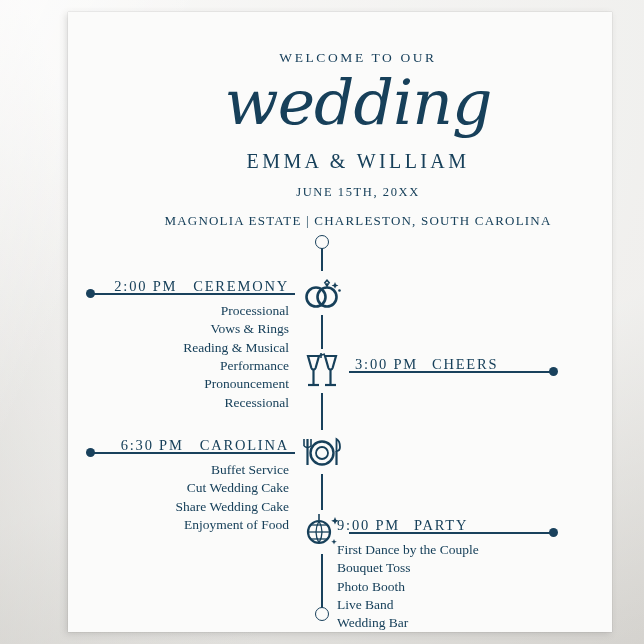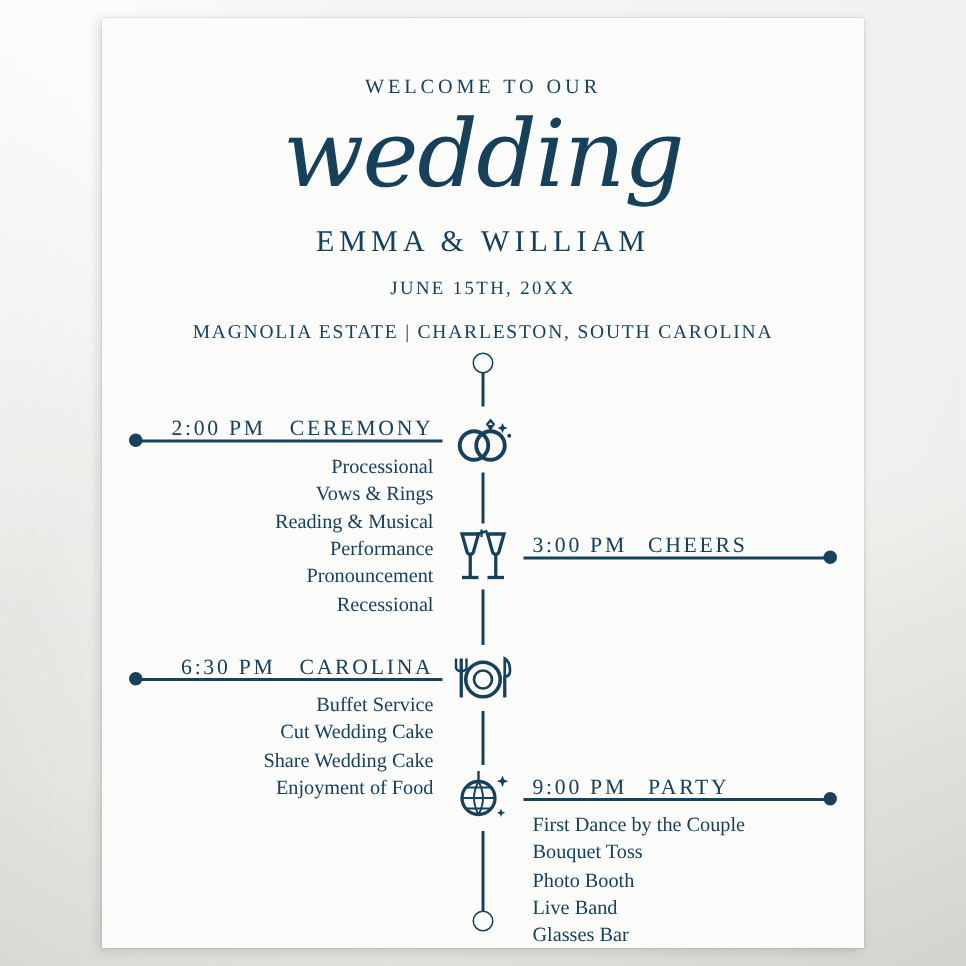--- a/index.html
+++ b/index.html
@@ -32,20 +32,21 @@
     pointer-events: none;
   }
   .card {
     position: absolute;
     left: 68px;
     top: 12px;
     width: 508px;
     height: 620px;
     background: #fbfbfa;
     box-shadow: -2px 2px 7px rgba(70,70,70,0.18), 0 0 1px rgba(0,0,0,0.25);
+    padding-left: 36px;
   }
 
   .hdr {
     text-align: center;
     padding-top: 38px;
   }
   .welcome {
     font-family: "Liberation Serif", serif;
     font-size: 13.5px;
     letter-spacing: 2.6px;
@@ -261,28 +262,28 @@
           <line x1="9.5" y1="27" x2="26.5" y2="27" stroke="#17405a" stroke-width="1.3"></line>
           <path d="M18 9 q-6 11 0 22" fill="none" stroke="#17405a" stroke-width="1.3"></path>
           <path d="M18 9 q6 11 0 22" fill="none" stroke="#17405a" stroke-width="1.3"></path>
           <path d="M34 5 l1.1 2.7 l2.7 1.1 l-2.7 1.1 l-1.1 2.7 l-1.1 -2.7 l-2.7 -1.1 l2.7 -1.1 z" fill="#17405a"></path>
           <path d="M33 27 l0.8 2 l2 0.8 l-2 0.8 l-0.8 2 l-0.8 -2 l-2 -0.8 l2 -0.8 z" fill="#17405a"></path>
         </svg>
       </div>
       <div class="arm" style="left: 281px; top: 305px; width: 208px;">
         <span class="endcap" style="right:-1px;"></span>
       </div>
-      <div class="block right-block" style="left: 287px; top: 290px; width: 220px;">
+      <div class="block right-block" style="left: 269px; top: 290px; width: 220px;">
         <div class="time-row">
           <span class="t">9:00 PM</span><span>PARTY</span>
         </div>
         <ul>
           <li>First Dance by the Couple</li>
           <li>Bouquet Toss</li>
           <li>Photo Booth</li>
           <li>Live Band</li>
-          <li>Glasses Bar</li>
+          <li>Wedding Bar</li>
         </ul>
       </div>
 
     </div>
   </div>
 </div>
 
 </body></html>

